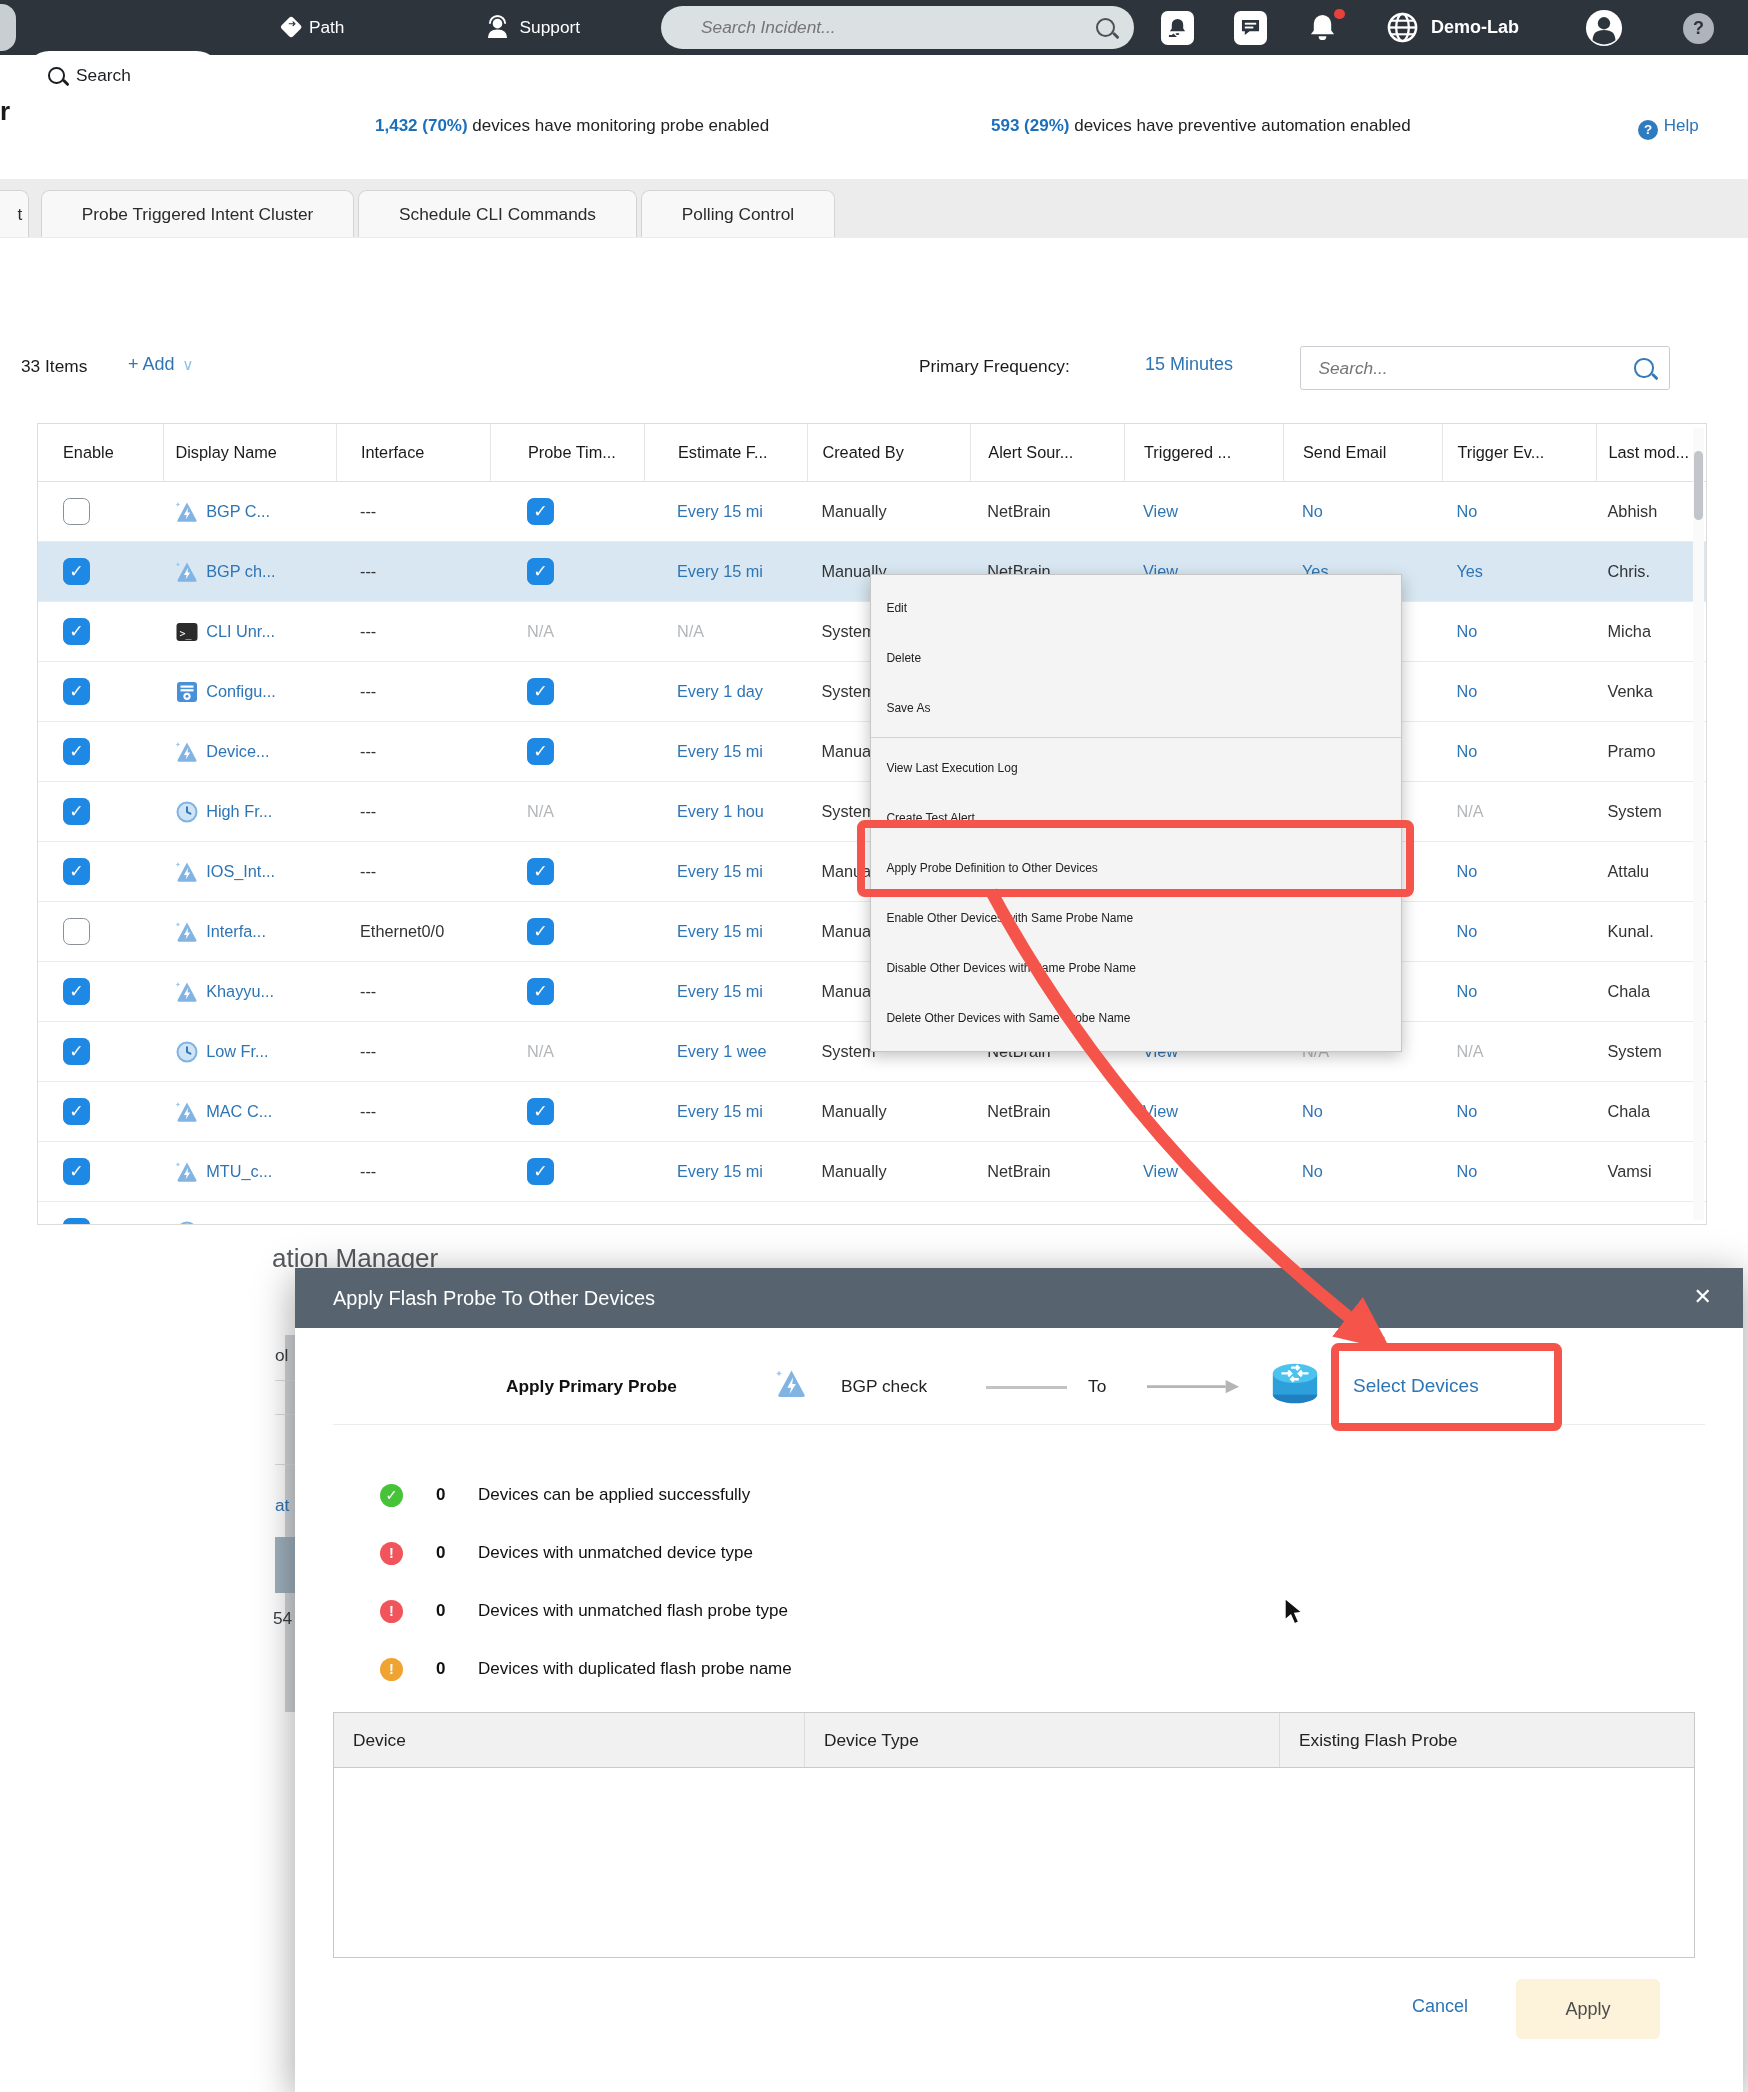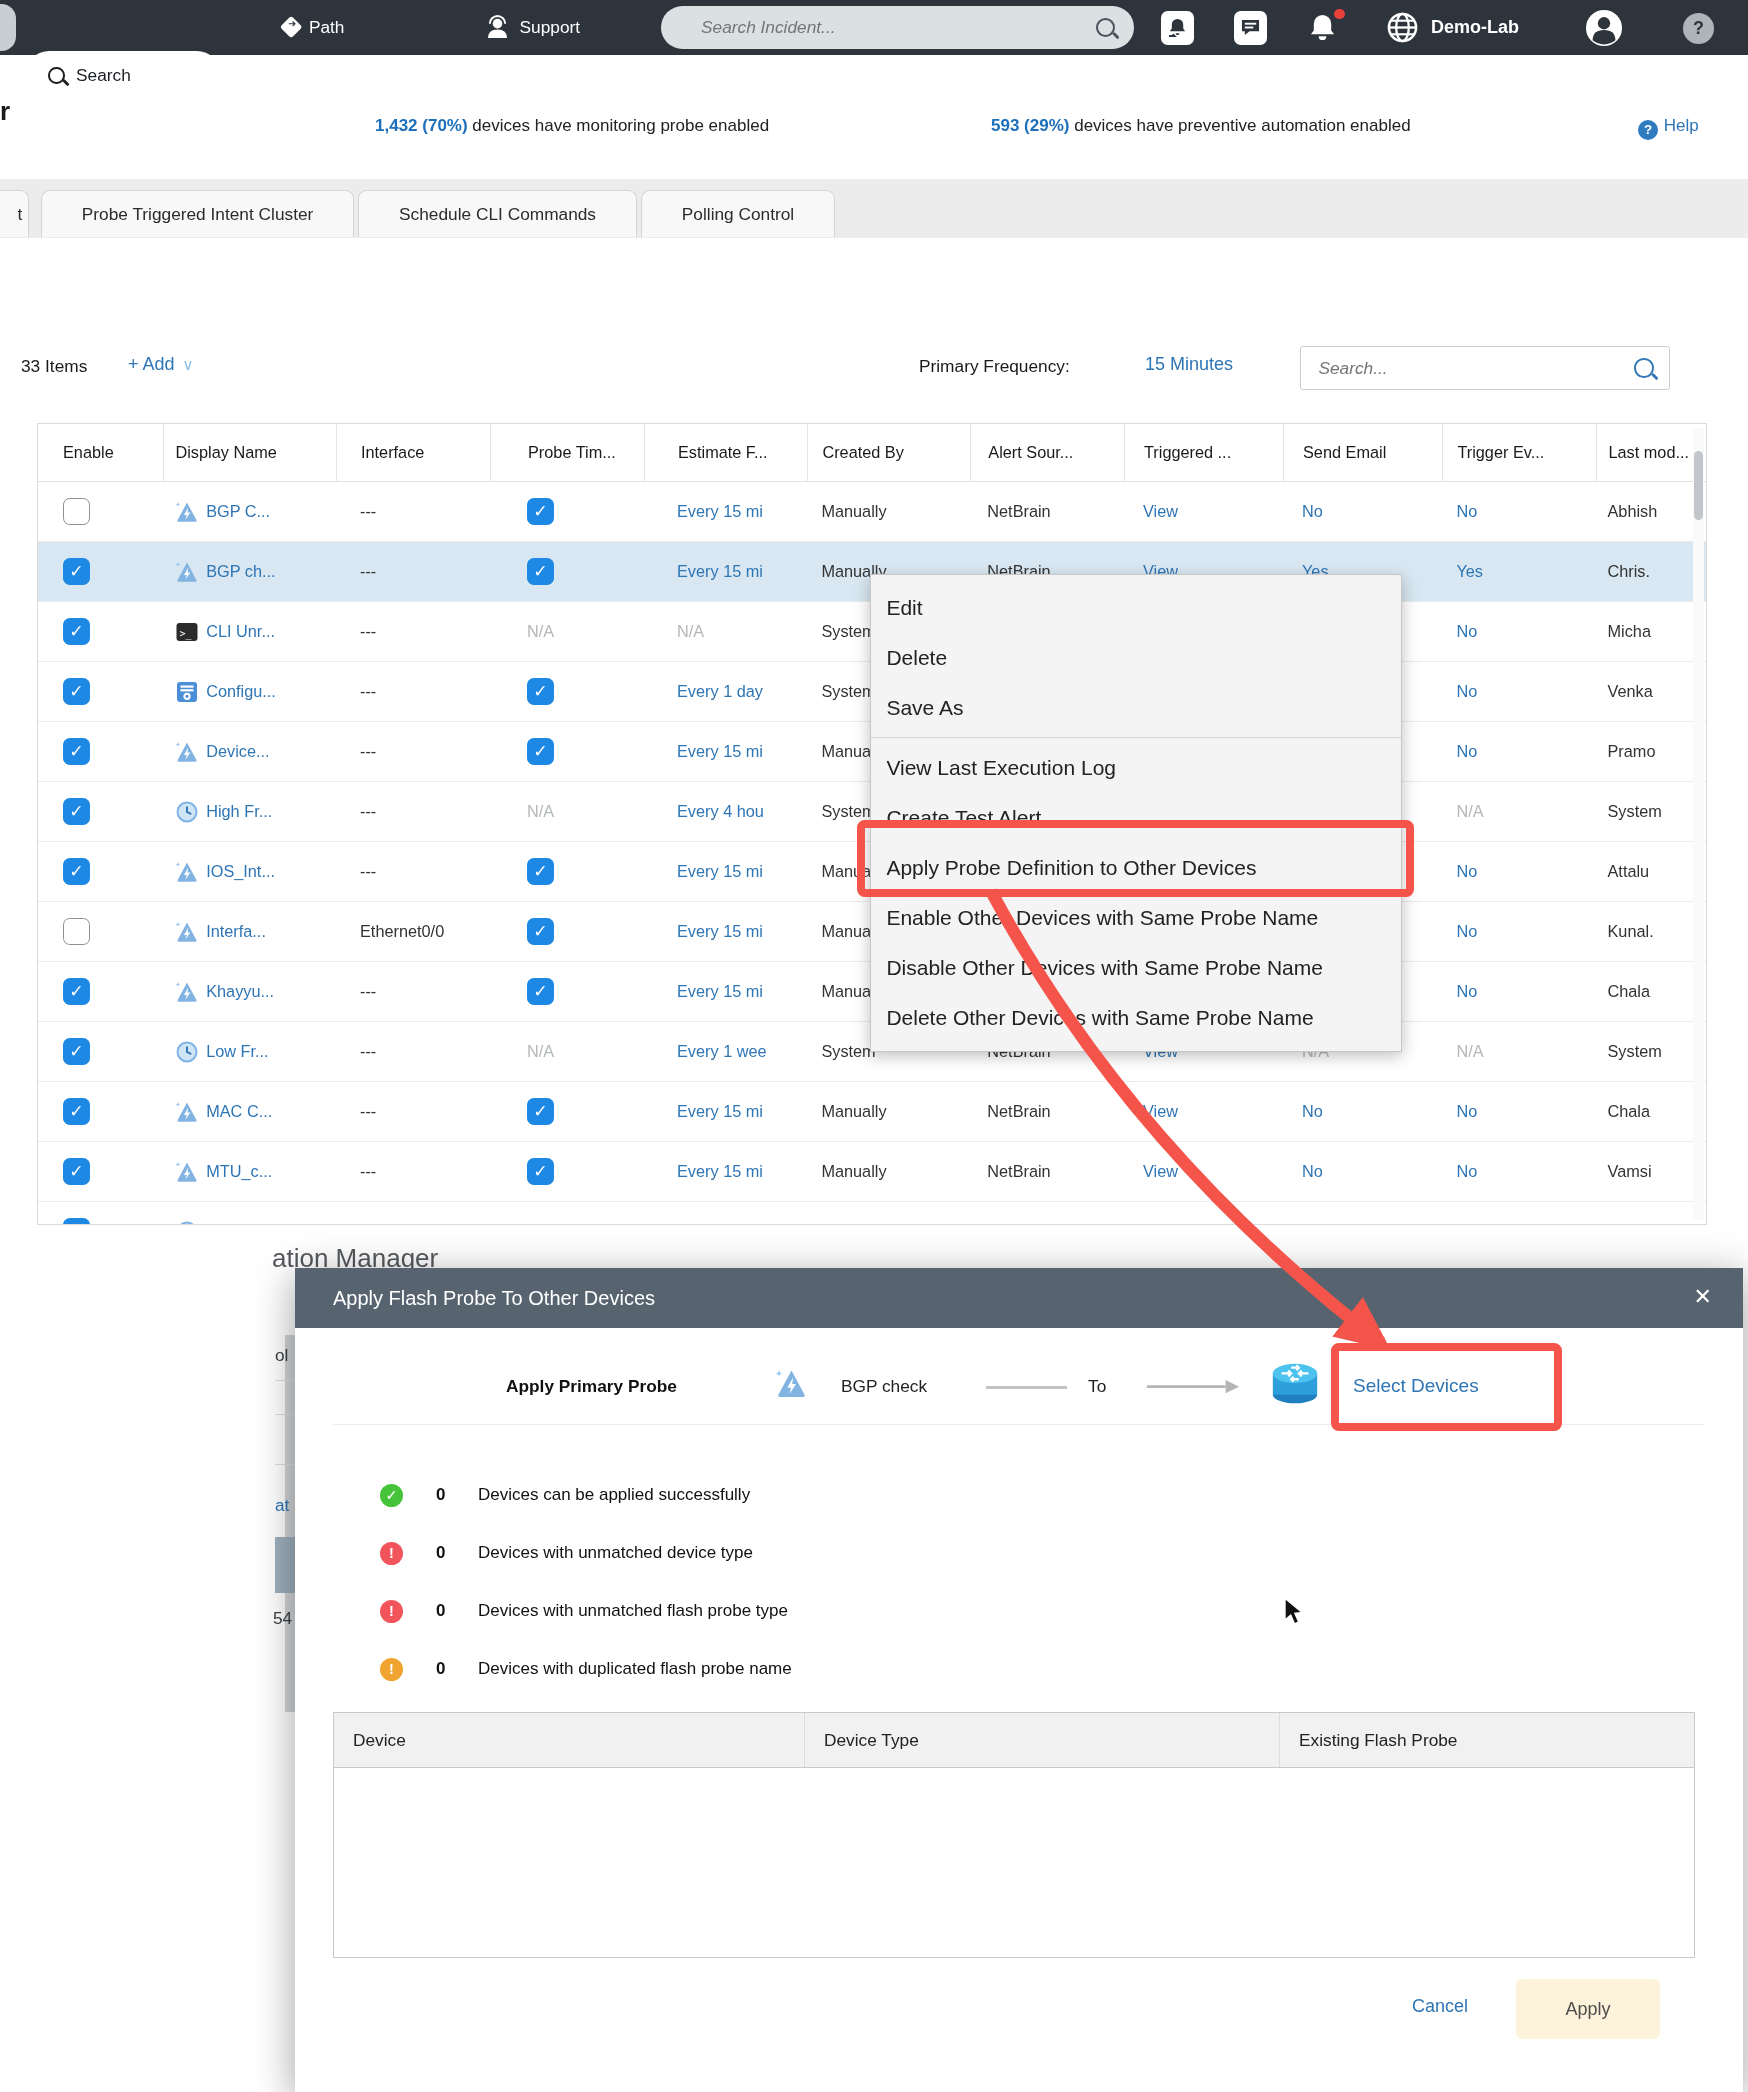--- a/index.html
+++ b/index.html
@@ -91,21 +91,21 @@
   .na{color:#b4b7ba;}
   .dark{color:#333;}
   .rowico{width:24px;height:24px;flex:none;display:inline-flex;}
   .rowico svg{width:100%;height:100%;}
   .vscroll{position:absolute;right:1.9px;top:3.8px;width:11.5px;height:792px;background:#fafafa;}
   .vthumb{position:absolute;left:1px;top:23px;width:9.6px;height:69px;border-radius:4.8px;background:#c2c6ca;}
 
   
   .ctx{position:absolute;left:870px;top:574px;width:530px;background:#f4f4f4;border:1px solid #c6c6c6;
        box-shadow:0 4.8px 15.4px rgba(0,0,0,.25);padding:7.7px 0;z-index:30;}
-  .ctx-item{height:50px;display:flex;align-items:center;padding-left:15.4px;font-size:21px;color:#222;}
+  .ctx-item{height:50px;display:flex;align-items:center;padding-left:15.4px;font-size:12px;color:#222;}
   .ctx-div{height:1px;background:#d4d4d4;margin:4.8px 0;}
   .redbox{position:absolute;border:8.6px solid #f4544a;border-radius:7.7px;box-sizing:border-box;z-index:40;pointer-events:none;}
   .redbox.menu-hl{left:857px;top:820px;width:557px;height:77px;}
   .redbox.select-hl{left:1331px;top:1343px;width:231px;height:88px;z-index:70;}
 
   
   .big-frag{position:absolute;left:272px;top:1243px;font-size:26px;color:#55595e;z-index:10;white-space:nowrap;}
   .side-band{position:absolute;left:285px;top:1335px;width:10.6px;height:377px;background:#d2d5d8;z-index:11;}
   .frag{position:absolute;z-index:11;font-size:17.3px;color:#3c3f43;}
   .frag.blue{color:#2e75b5;}
@@ -481,21 +481,21 @@
             </span>
             <span class="link">High Fr...</span>
           </div>
           <div class="c c3">
             <span class="dark">---</span>
           </div>
           <div class="c c4">
             <span class="na">N/A</span>
           </div>
           <div class="c c5">
-            <span class="link">Every 4 hou</span>
+            <span class="link">Every 1 hou</span>
           </div>
           <div class="c c6">
             <span class="dark">System</span>
           </div>
           <div class="c c7">
             <span class="dark">NetBrain</span>
           </div>
           <div class="c c8">
             <span class="link">View</span>
           </div>

